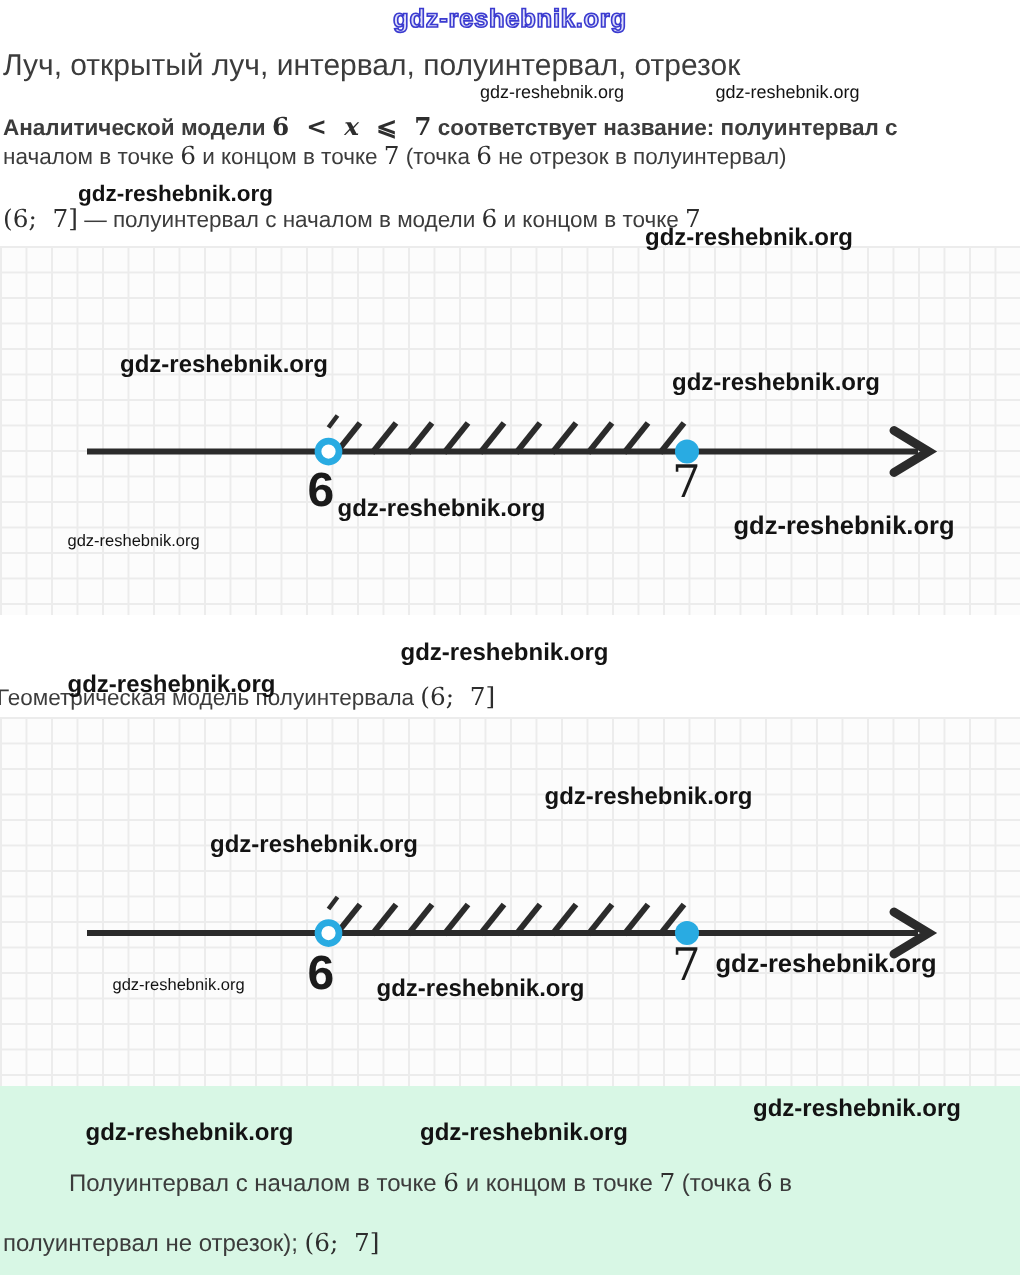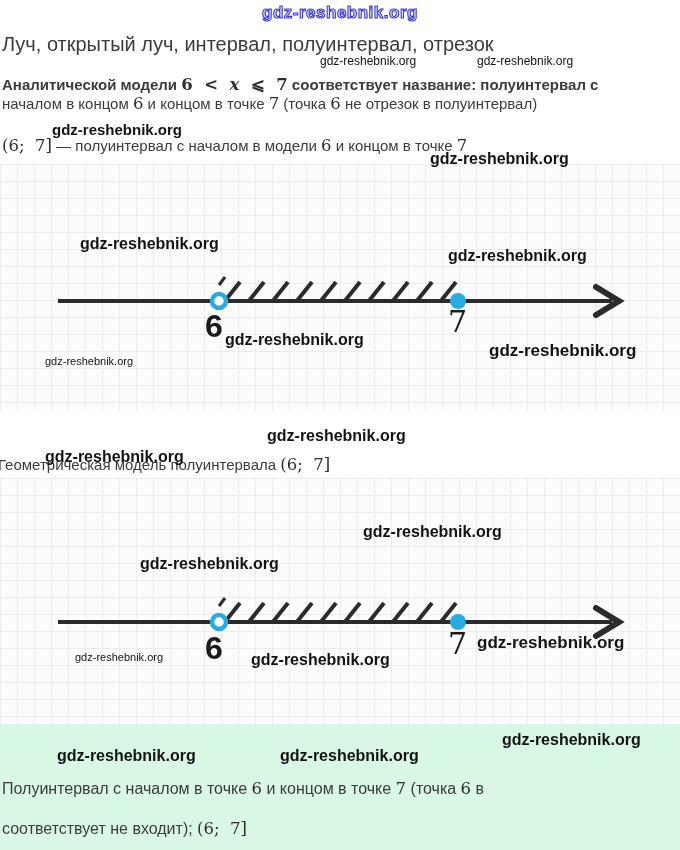--- a/index.html
+++ b/index.html
@@ -52,30 +52,30 @@
   .lbl-serif{font-weight:400;font-size:30px;font-family:"DejaVu Serif",serif;}
   svg{position:absolute;left:0;display:block;}
 </style>
 </head>
 <body>
 
 <div class="wm-logo">gdz-reshebnik.org</div>
 
 <div class="line" style="top:34px;font-size:20px;">Луч, открытый луч, интервал, полуинтервал, отрезок</div>
 <div class="line" style="top:75px;font-weight:bold;"><span>Аналитической модели </span><span class="math">6  &lt;  </span><span class="math it">x</span><span class="math">  ⩽  7</span><span> соответствует название: полуинтервал с</span></div>
-<div class="line" style="top:94px;"><span>началом в концом </span><span class="math">6</span><span> и концом в точке </span><span class="math">7</span><span> (точка </span><span class="math">6</span><span> не отрезок в полуинтервал)</span></div>
+<div class="line" style="top:94px;"><span>началом в точке </span><span class="math">6</span><span> и концом в точке </span><span class="math">7</span><span> (точка </span><span class="math">6</span><span> не отрезок в полуинтервал)</span></div>
 <div class="line" style="top:136px;"><span class="math">(6;  7]</span><span> — полуинтервал с началом в модели </span><span class="math">6</span><span> и концом в точке </span><span class="math">7</span></div>
 <div class="line" style="top:455px;left:-2px;"><span>Геометрическая модель полуинтервала </span><span class="math">(6;  7]</span></div>
 
 <div class="grid" style="top:164px;height:246px;"></div>
 <div class="grid" style="top:478px;height:246px;"></div>
 
 <div class="green"></div>
-<div class="line" style="top:779px;font-size:16px;"><span>Полуинтервал с началом в точке </span><span class="math">6</span><span> и концом в точке </span><span class="math">7</span><span> (точка </span><span class="math">6</span><span> в</span></div>
-<div class="line" style="top:819px;font-size:16px;"><span>соответствует не входит); </span><span class="math">(6;  7]</span></div>
+<div class="line" style="top:779px;font-size:16px;margin-left:44px;"><span>Полуинтервал с началом в точке </span><span class="math">6</span><span> и концом в точке </span><span class="math">7</span><span> (точка </span><span class="math">6</span><span> в</span></div>
+<div class="line" style="top:819px;font-size:16px;"><span>полуинтервал не отрезок); </span><span class="math">(6;  7]</span></div>
 
 <svg width="680" height="70" style="top:270px;">
   <g stroke="#2b2b2b" stroke-width="4">
     <line x1="219" y1="15" x2="225" y2="7" stroke-width="3"></line>
     <line x1="224" y1="32" x2="240" y2="12"></line>
     <line x1="248" y1="32" x2="264" y2="12"></line>
     <line x1="272" y1="32" x2="288" y2="12"></line>
     <line x1="296" y1="32" x2="312" y2="12"></line>
     <line x1="320" y1="32" x2="336" y2="12"></line>
     <line x1="344" y1="32" x2="360" y2="12"></line>

